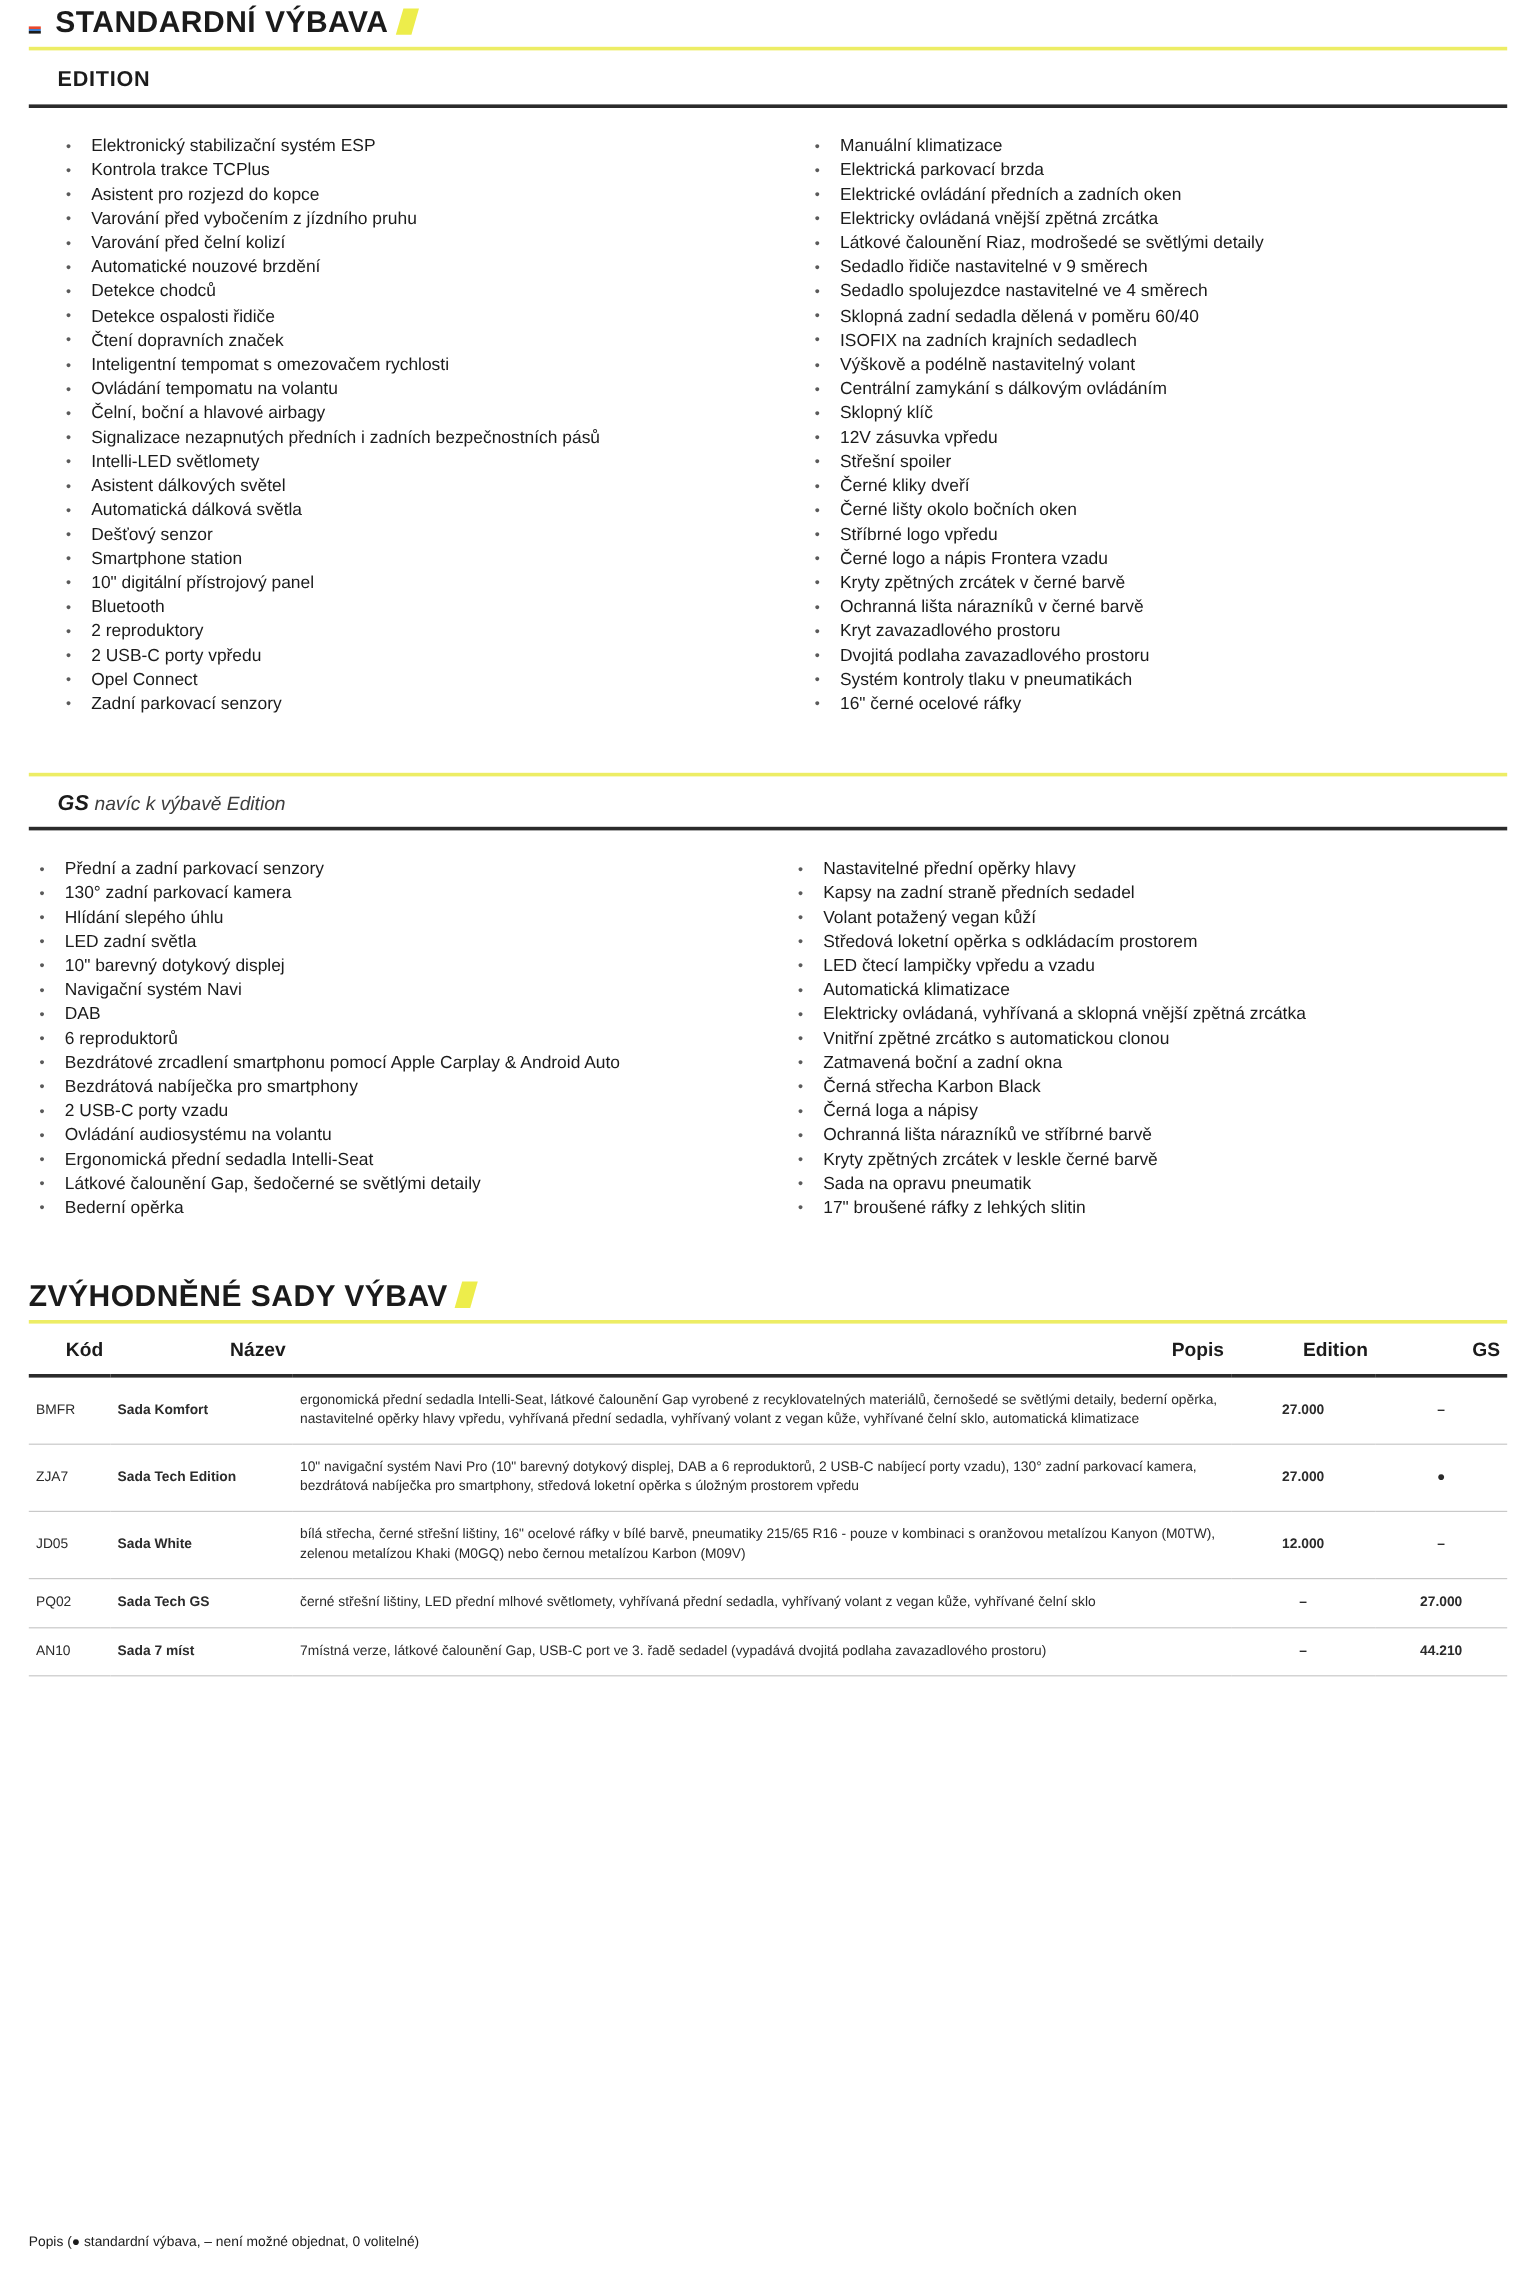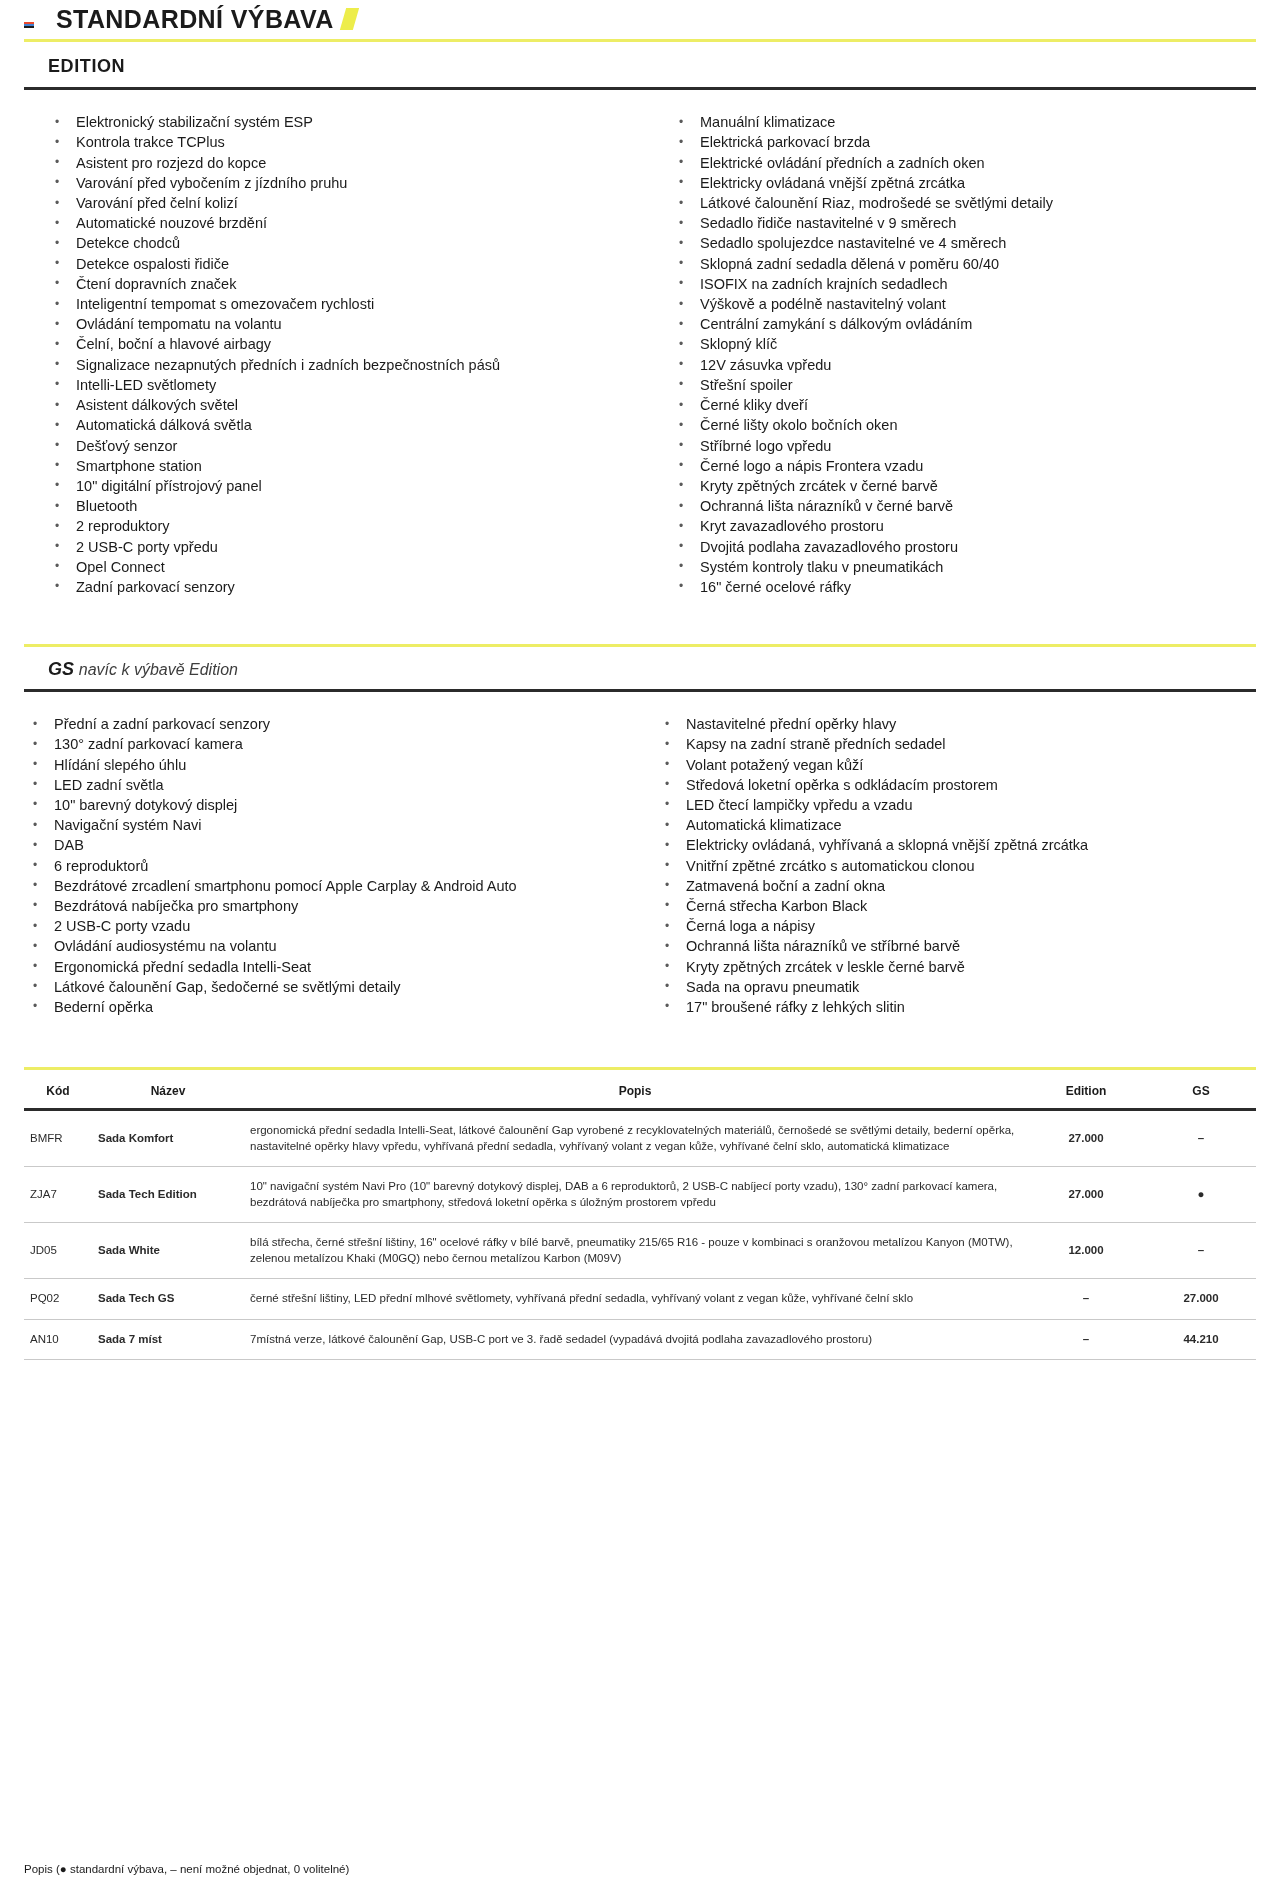--- a/index.html
+++ b/index.html
@@ -16,21 +16,21 @@
     position: relative;
   }
 
   
   .section-head {
     padding: 0 24px;
   }
   .section-head .title-row {
     display: flex;
     align-items: center;
-    gap: 20px;
+    gap: 10px;
     padding-top: 6px;
   }
   .title-marker {
     width: 10px; height: 6px;
     background: linear-gradient(to bottom, #e8482c 0 33%, #3f7fd0 33% 66%, #1b1b1b 66% 100%);
     margin-right: 2px;
     flex: 0 0 auto;
     align-self: flex-end;
     margin-bottom: 4px;
   }
@@ -119,22 +119,22 @@
   
   .table-section { padding: 0 24px; margin-top: 40px; }
   .table-section .title-row { padding-top: 0; }
   table.packs {
     width: 100%;
     border-collapse: collapse;
     margin-top: 2px;
     table-layout: fixed;
   }
   table.packs th {
-    text-align: center;
-    font-size: 12px;
+    text-align: right;
+    font-size: 16px;
     font-weight: bold;
     padding: 12px 6px 10px 6px;
     color: #1b1b1b;
     border-bottom: 3px solid #2b2b2b;
     vertical-align: bottom;
   }
   table.packs td {
     font-size: 11.5px;
     padding: 12px 6px;
     border-bottom: 1px solid #c9c9c9;
@@ -287,20 +287,23 @@
       <li>Černá loga a nápisy</li>
       <li>Ochranná lišta nárazníků ve stříbrné barvě</li>
       <li>Kryty zpětných zrcátek v leskle černé barvě</li>
       <li>Sada na opravu pneumatik</li>
       <li>17" broušené ráfky z lehkých slitin</li>
     </ul>
   </div>
 </div>
 
 <div class="table-section">
+  <div class="title-row">
+    <h1 class="main-title"><span>ZVÝHODNĚNÉ SADY VÝBAV</span><span class="slash"></span></h1>
+  </div>
   <div class="yellow-rule"></div>
 
   <table class="packs">
     <colgroup>
       <col class="col-kod">
         <col class="col-nazev">
         <col class="col-popis">
         <col class="col-ed">
         <col class="col-gs">
     </colgroup>

